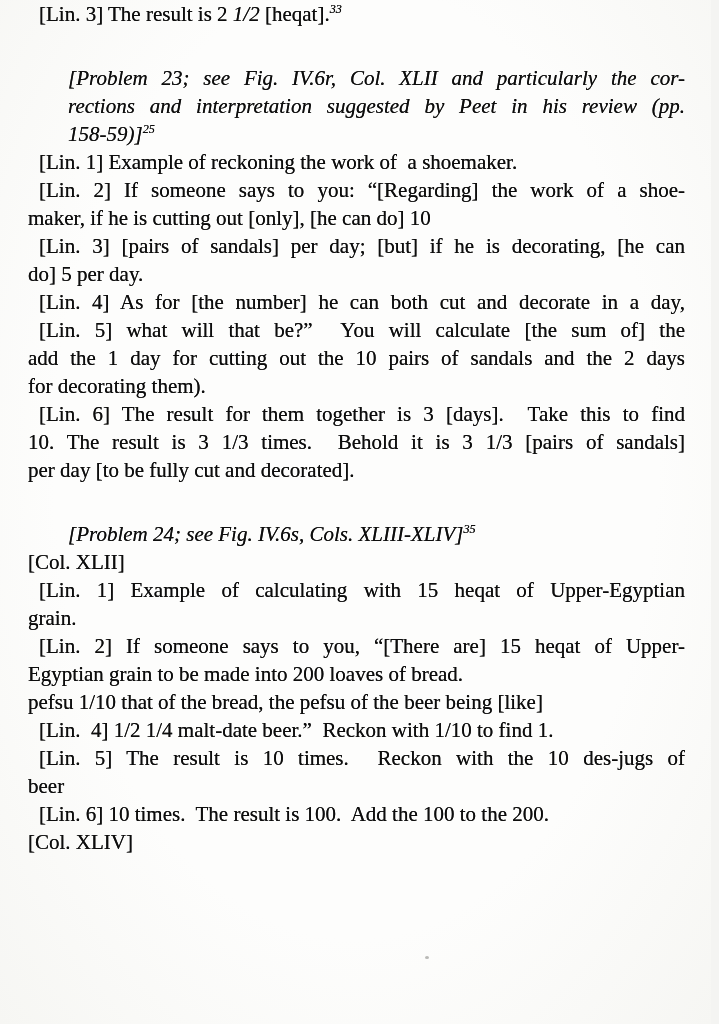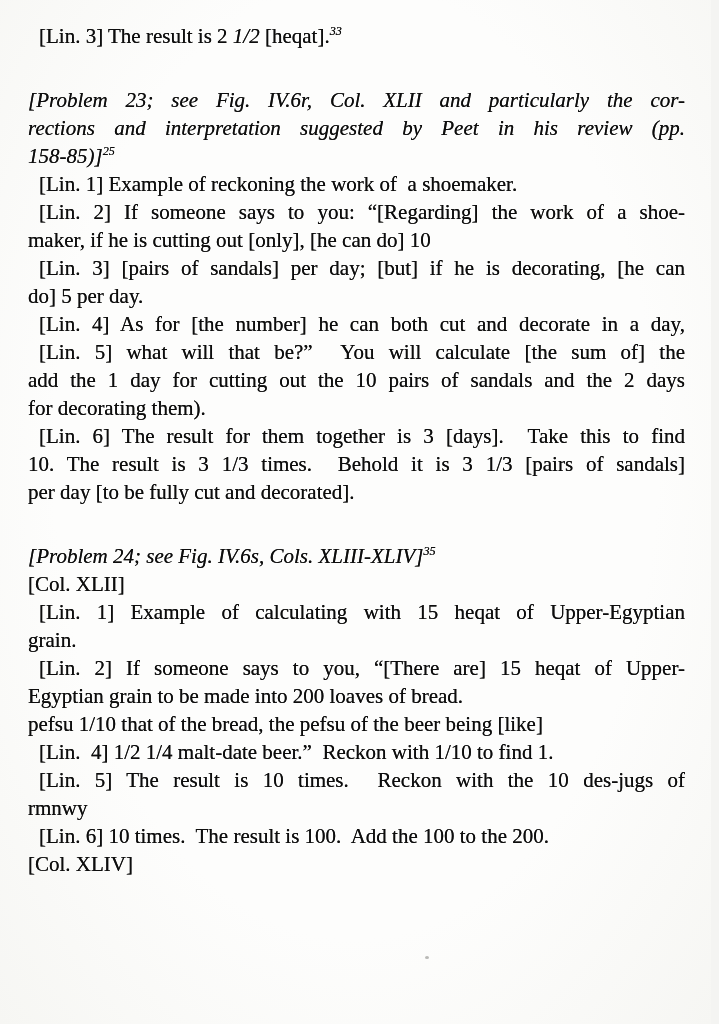--- a/index.html
+++ b/index.html
@@ -8,32 +8,32 @@
     width: 719px;
     height: 1024px;
     overflow: hidden;
     background: #f4f4f2;
   }
   .page {
     position: relative;
     width: 711px;
     height: 1024px;
     box-sizing: border-box;
-    padding: 22px 26px 0 28px;
+    padding: 0 26px 0 28px;
     background: radial-gradient(ellipse at 50% 45%, #fdfdfc 60%, #f6f6f3 100%);
     font-family: "Liberation Serif", "DejaVu Serif", serif;
     font-size: 21px;
     line-height: 28px;
     color: #0d0d0d;
     text-shadow: 0 0 0.5px rgba(10,10,10,0.85);
   }
   .para { margin: 0; }
   .para.gap { margin-top: 36px; }
   .para.gap-sm { }
-  .para.italic { font-style: italic; }
+  .para.italic { font-style: italic; margin-left: 40px; }
   .line {
     white-space: normal;
     min-height: 28px;
   }
   .line.ind { padding-left: 11px; }
   .line.j {
     text-align: justify;
     text-align-last: justify;
   }
   .seg-i { font-style: italic; }
@@ -68,21 +68,21 @@
 <body>
 
 <div class="page">
   <div id="text-root">
       <div class="para">
         <div class="line ind"><span>[Lin. 3] The result is 2 </span><span class="seg-i">1/2</span><span> [heqat].</span><sup class="fn">33</sup></div>
       </div>
       <div class="para italic gap">
         <div class="line j"><span>[Problem 23; see Fig. IV.6r, Col. XLII and particularly the cor-</span></div>
         <div class="line j"><span>rections and interpretation suggested by Peet in his review (pp.</span></div>
-        <div class="line"><span>158-85)]</span><sup class="fn">25</sup></div>
+        <div class="line"><span>158-59)]</span><sup class="fn">25</sup></div>
       </div>
       <div class="para">
         <div class="line ind"><span>[Lin. 1] Example of reckoning the work of&nbsp; a shoemaker.</span></div>
       </div>
       <div class="para">
         <div class="line ind j"><span>[Lin. 2] If someone says to you: “[Regarding] the work of a shoe-</span></div>
         <div class="line"><span>maker, if he is cutting out [only], [he can do] 10</span></div>
       </div>
       <div class="para">
         <div class="line ind j"><span>[Lin. 3] [pairs of sandals] per day; [but] if he is decorating, [he can</span></div>
@@ -116,21 +116,21 @@
         <div class="line"><span>Egyptian grain to be made into 200 loaves of bread.</span></div>
       </div>
       <div class="para">
         <div class="line"><span>pefsu 1/10 that of the bread, the pefsu of the beer being [like]</span></div>
       </div>
       <div class="para">
         <div class="line ind"><span>[Lin.&nbsp; 4] 1/2 1/4 malt-date beer.”&nbsp; Reckon with 1/10 to find 1.</span></div>
       </div>
       <div class="para">
         <div class="line ind j"><span>[Lin. 5] The result is 10 times.&nbsp; Reckon with the 10 des-jugs of</span></div>
-        <div class="line"><span>rmnwy</span></div>
+        <div class="line"><span>beer</span></div>
       </div>
       <div class="para">
         <div class="line ind"><span>[Lin. 6] 10 times.&nbsp; The result is 100.&nbsp; Add the 100 to the 200.</span></div>
       </div>
       <div class="para gap-sm">
         <div class="line"><span>[Col. XLIV]</span></div>
       </div>
     </div>
   <div class="speck"></div>
 </div>

